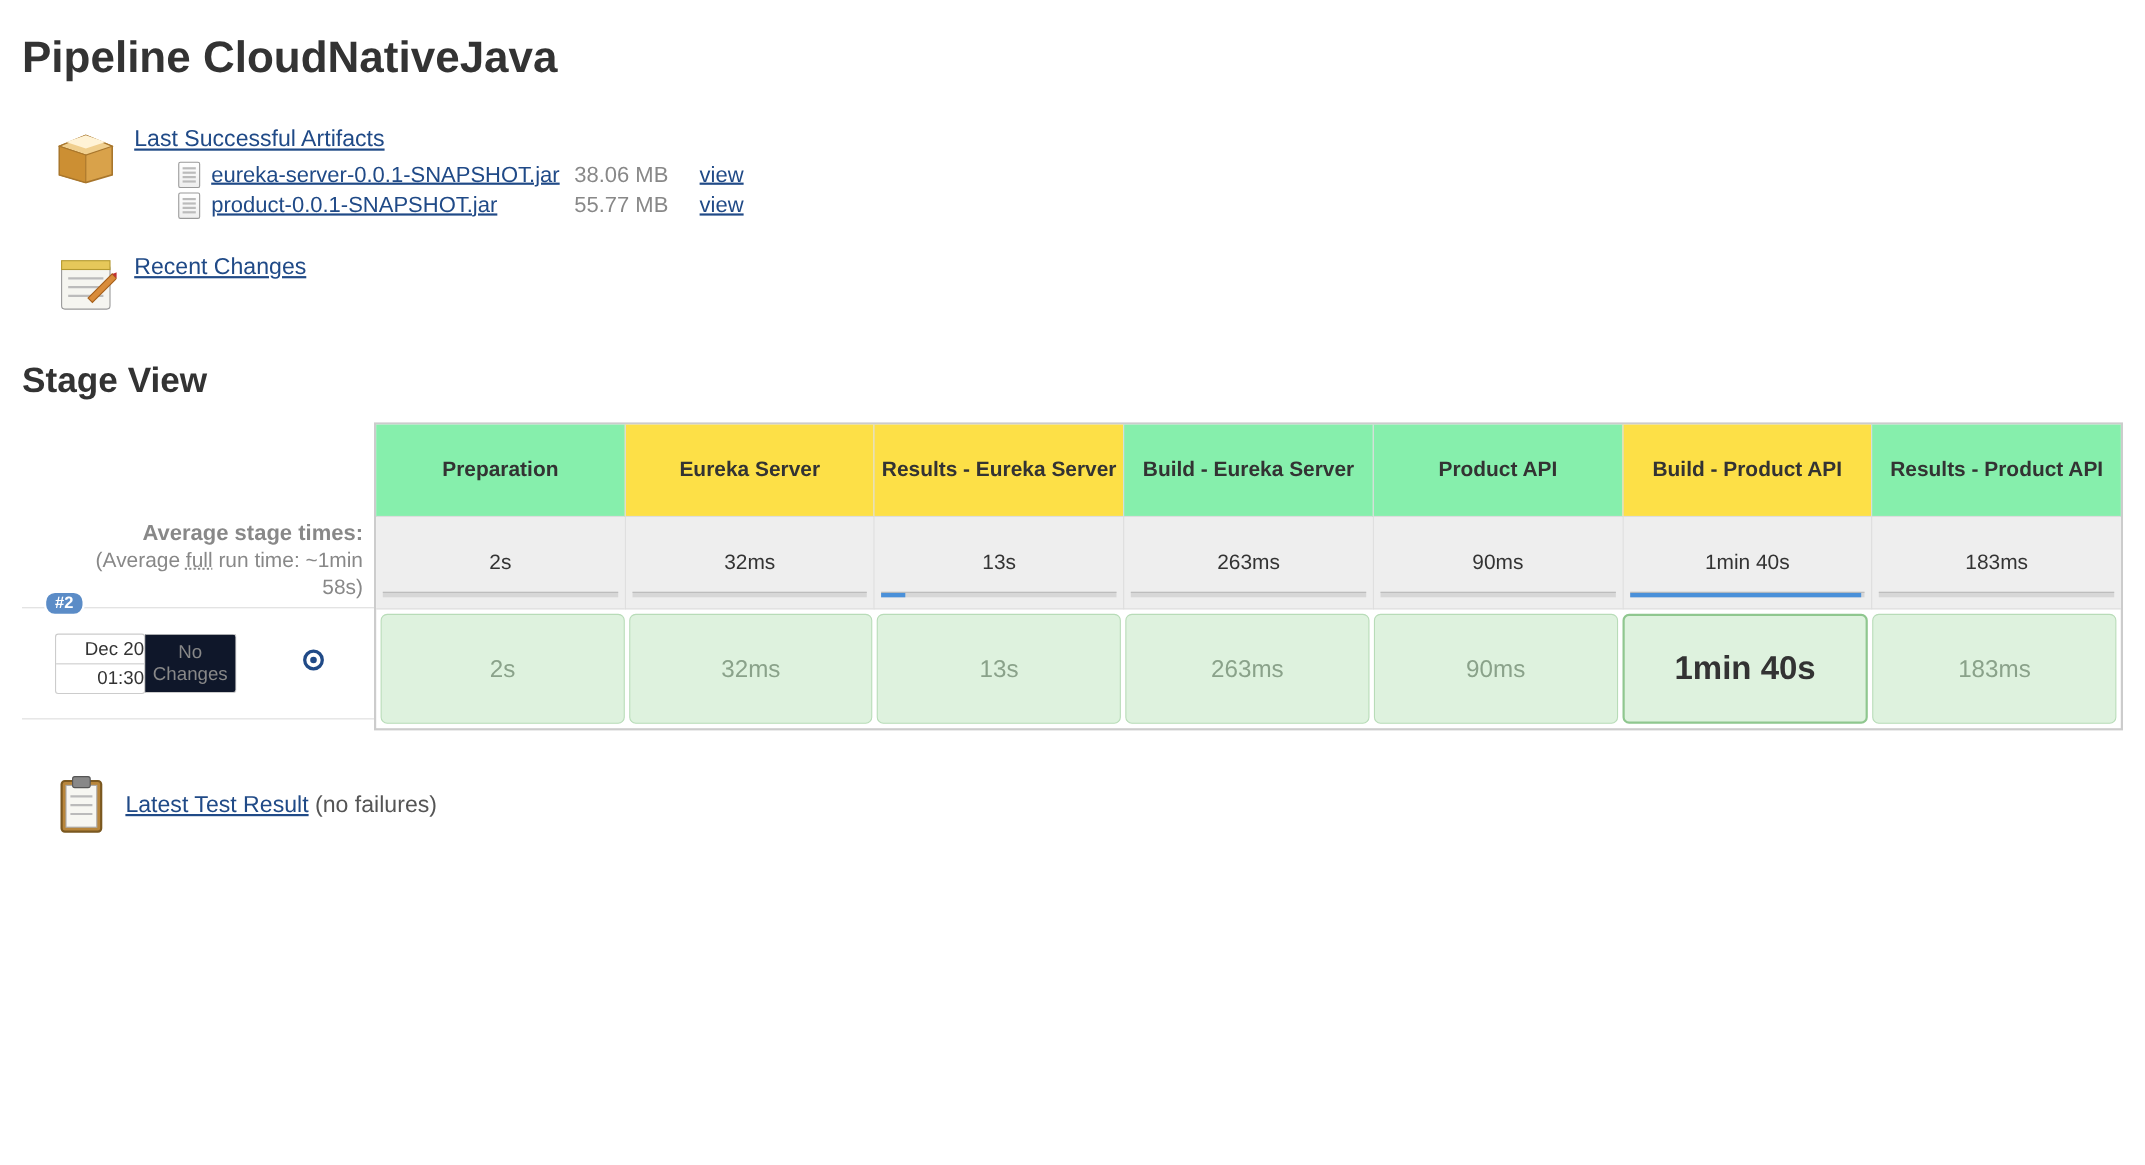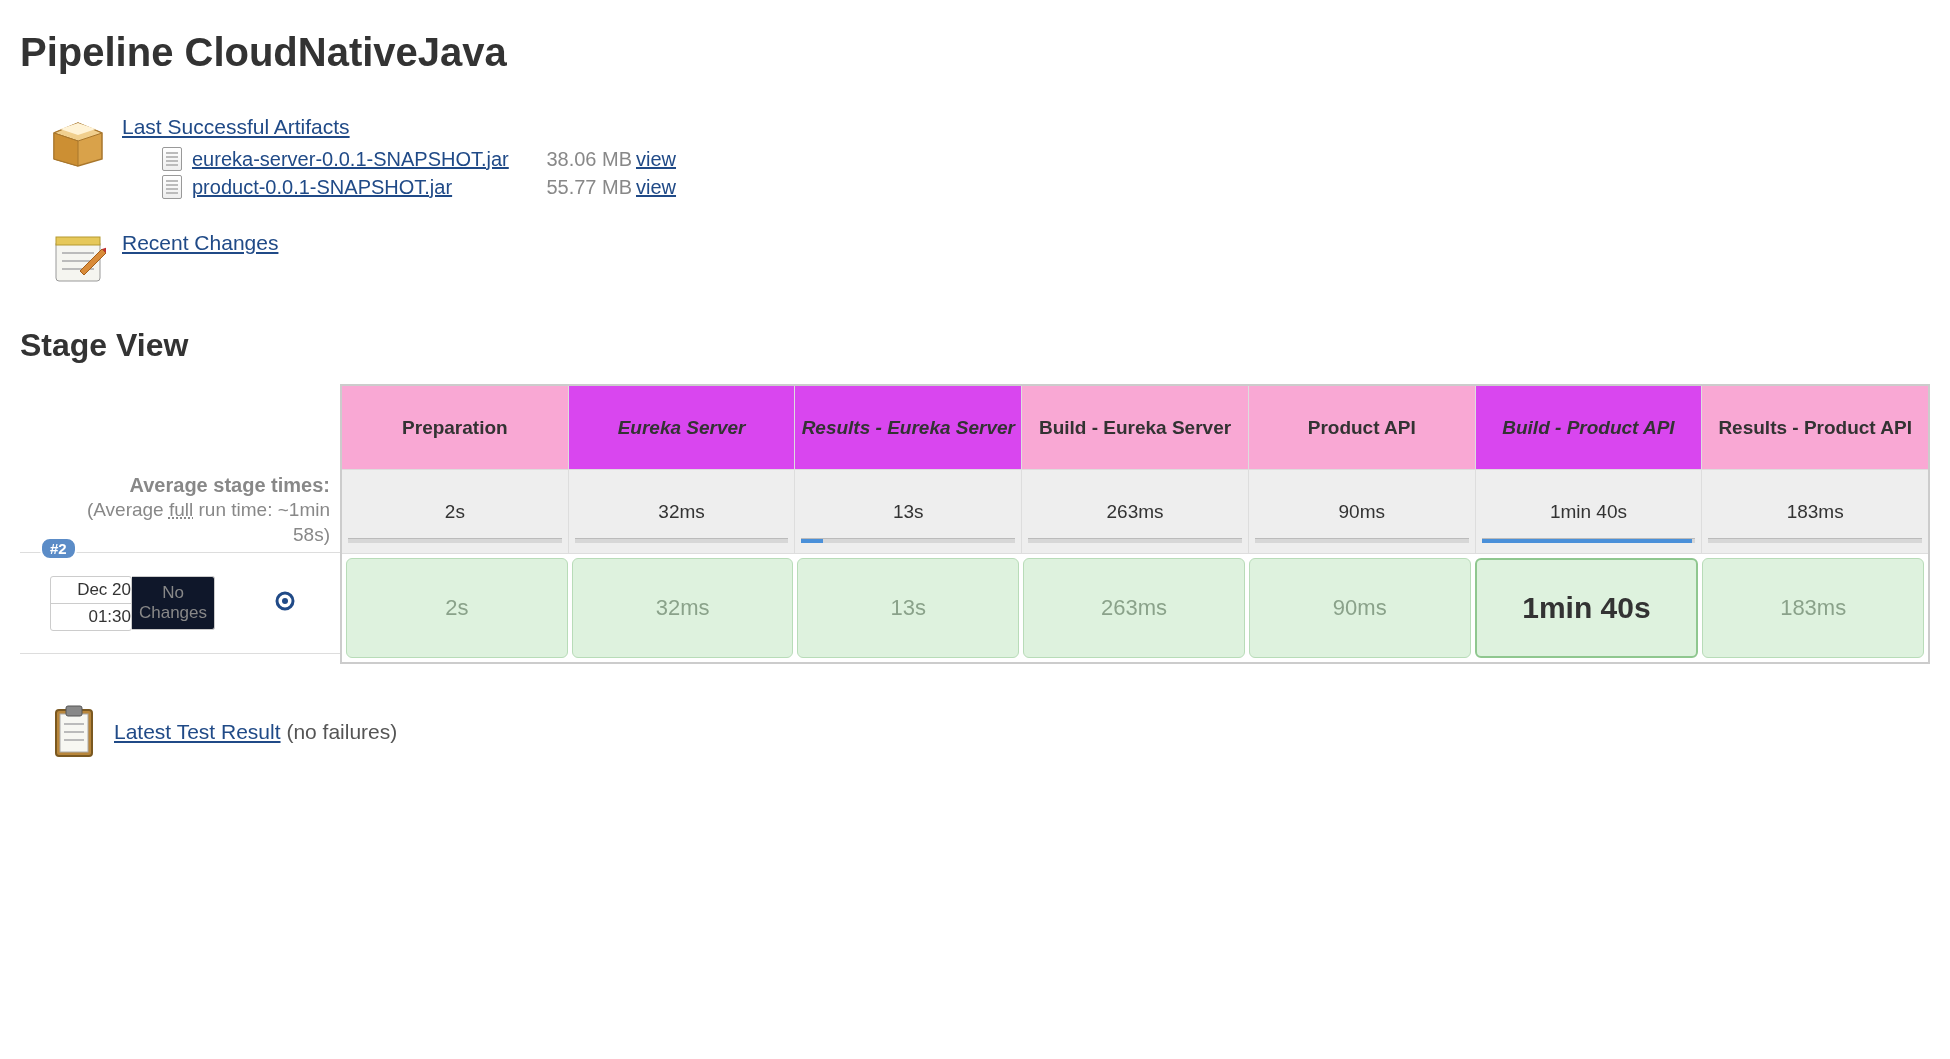--- a/index.html
+++ b/index.html
@@ -63,21 +63,21 @@
     flex-shrink:0;
   }
   .file-icon::before {
     content:"";
     position:absolute;
     left:3px; right:3px; top:4px;
     height:2px; background:#bbb;
     box-shadow: 0 4px 0 #bbb, 0 8px 0 #bbb, 0 12px 0 #bbb;
   }
   .artifact-name { width: 330px; }
-  .artifact-size { color:#888; width:110px; text-align:right; margin-right:4px;}
+  .artifact-size { color:#888; width:110px; text-align:left; margin-right:4px;}
   .artifact-view { }
   .recent-changes-link {
     font-size: 21px;
     color:#204A87;
     text-decoration: underline;
     text-align: center;
   }
   h2.stage-view-title {
     font-size: 32px;
     font-weight: bold;
@@ -168,32 +168,32 @@
   .sv-header-row, .sv-avg-row, .sv-data-row {
     display:flex;
   }
   .sv-col {
     flex:1;
     border-left:1px solid #ddd;
     box-sizing:border-box;
   }
   .sv-col:first-child { border-left:none; }
   .sv-header-row .sv-col {
-    background:#f9a8d4;
+    background:#86efac;
     font-weight:bold;
     font-size:19px;
     text-align:center;
     padding: 18px 6px;
     height: 84px;
     display:flex;
     align-items:center;
     justify-content:center;
     border-bottom:1px solid #ddd;
   }
-  .sv-header-row .sv-col.alt { background:#d946ef;font-style:italic; }
+  .sv-header-row .sv-col.alt { background:#fde047; }
   .sv-avg-row { height: 84px; }
   .sv-avg-row .sv-col {
     background:#eee;
     text-align:center;
     font-size:19px;
     color:#333;
     position:relative;
     display:flex;
     flex-direction:column;
     align-items:center;

